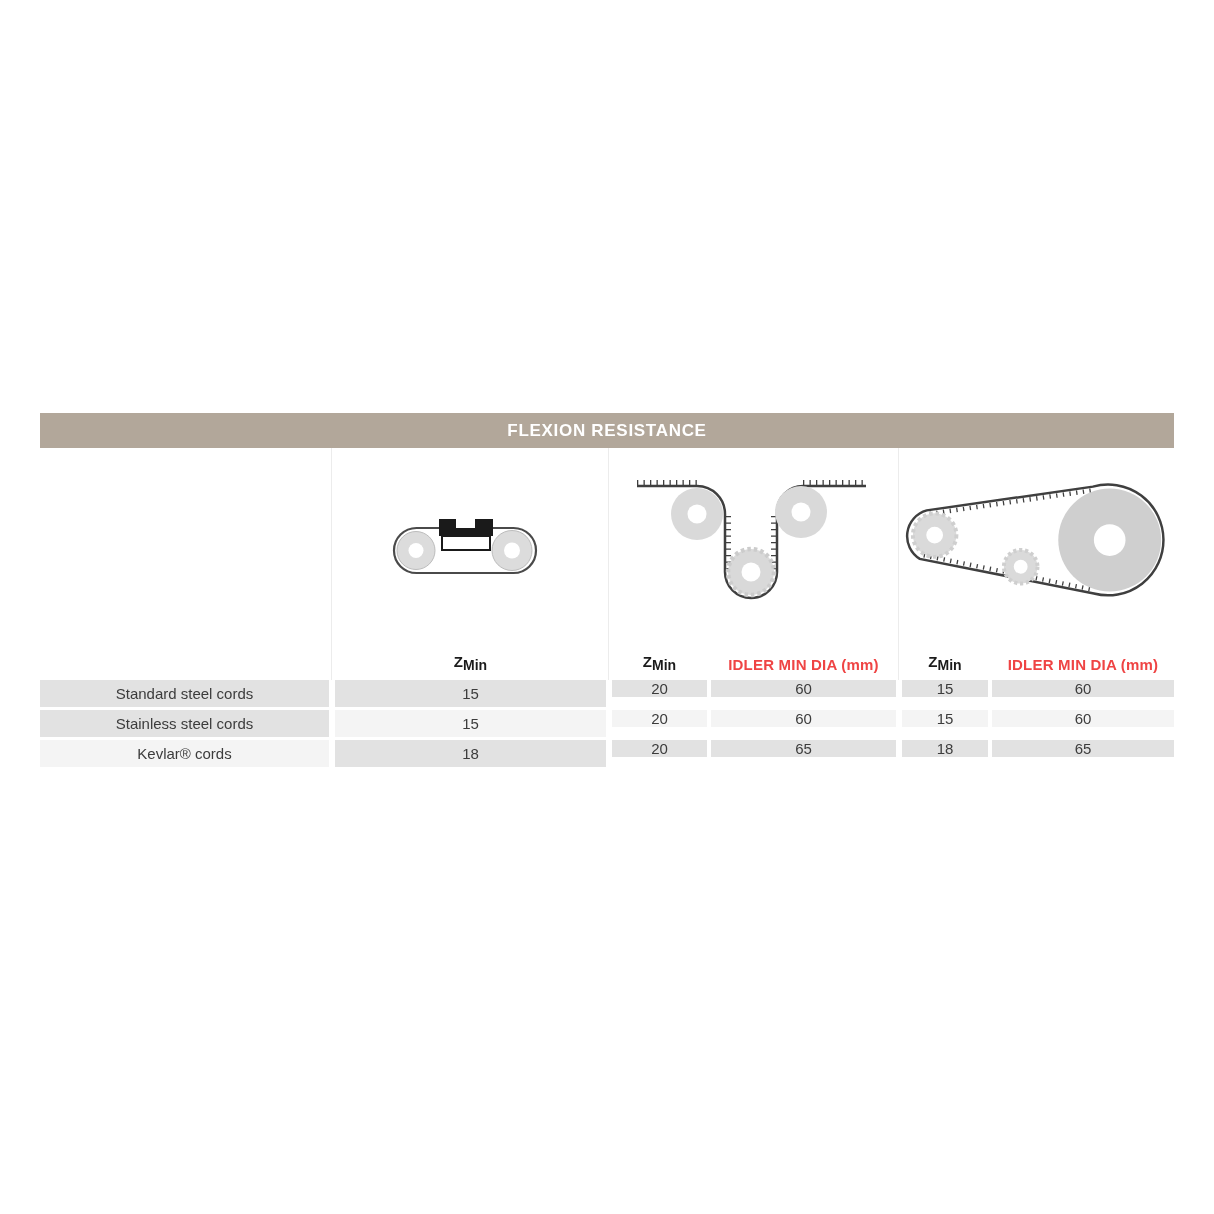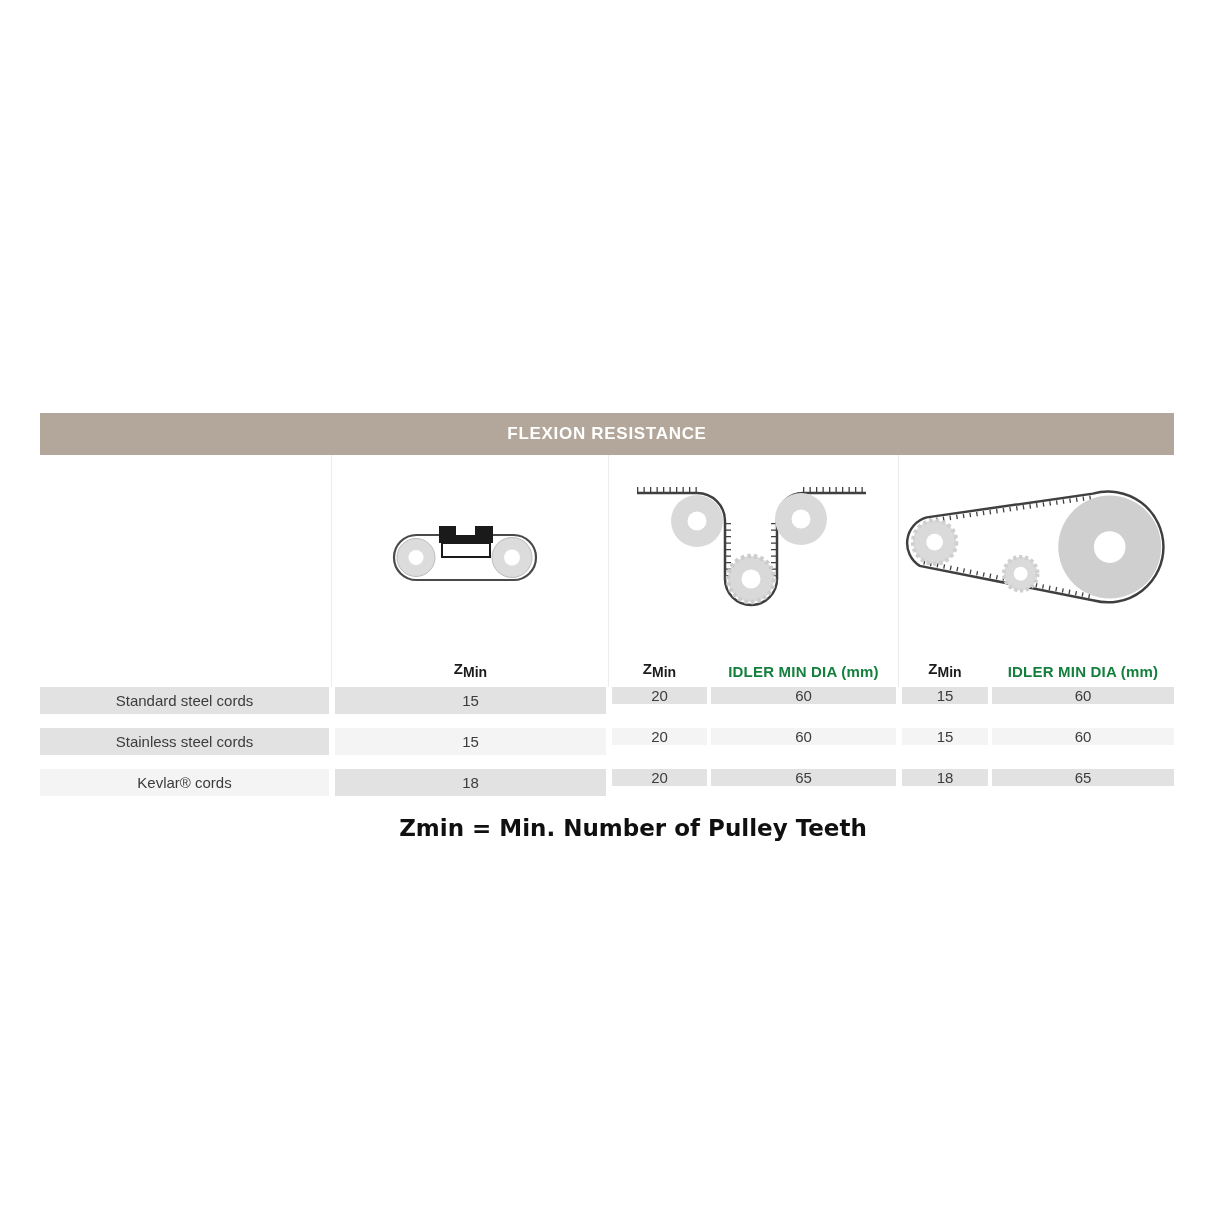--- a/index.html
+++ b/index.html
@@ -2,41 +2,41 @@
 <html><head>
 <meta charset="utf-8">
 <style>
   * { margin:0; padding:0; box-sizing:border-box; }
   html,body { width:1214px; height:1214px; background:#ffffff;
     font-family:"Liberation Sans", sans-serif; }
   .page { position:relative; width:1214px; height:1214px; background:#ffffff; overflow:hidden; }
 
   .flex-table { position:absolute; left:40px; top:413px; width:1134px; }
 
-  .titlebar { height:42px; background:#b2a79a; display:flex; align-items:center; justify-content:center; }
+  .titlebar { height:35px; background:#b2a79a; display:flex; align-items:center; justify-content:center; }
   .titlebar span { color:#ffffff; font-weight:bold; font-size:17px; letter-spacing:0.7px; }
 
   .body-grid { position:relative; display:grid;
     grid-template-columns:289px 271px 284px 272px; column-gap:6px; background:#ffffff; }
 
   .vline { position:absolute; top:0; width:1px; height:232px; background:#ececec; }
   .vl1 { left:291px; } .vl2 { left:568px; } .vl3 { left:858px; }
 
   .diagram-zone { height:191px; display:flex; justify-content:center; align-items:flex-start; overflow:hidden; }
   .header-zone { height:41px; display:flex; align-items:flex-end; justify-content:center; padding-bottom:7px; }
   .header-zone.split, .row.split { display:grid; column-gap:4px; padding-bottom:16px; }
   .c3split { grid-template-columns:95px 1fr; }
   .c4split { grid-template-columns:86px 1fr; }
   .header-zone.split { align-items:end; padding-bottom:7px; }
 
   .zmin { font-weight:bold; font-size:15px; color:#1b1b1b; text-align:center; white-space:nowrap; }
   .zmin sub { font-size:14px; font-weight:bold; vertical-align:-3px; }
-  .idler { font-weight:bold; font-size:15px; color:#15803d; text-align:center; white-space:nowrap; letter-spacing:0.2px; }
+  .idler { font-weight:bold; font-size:15px; color:#ef4444; text-align:center; white-space:nowrap; letter-spacing:0.2px; }
 
-  .rows { display:grid; grid-template-rows:27px 27px 27px; row-gap:14px; }
+  .rows { display:grid; grid-template-rows:27px 27px 27px; row-gap:3px; }
   .cell { background:#e2e2e2; display:flex; align-items:center; justify-content:center;
     font-size:15px; color:#3c3c3c; }
   .row { height:27px; }
   .row.light .cell { background:#f4f4f4; }
   .row.single .cell { width:100%; height:27px; }
 
   .caption { margin-top:19px; width:1134px; text-align:center; transform:translateX(26px);
     font-family:"DejaVu Sans", sans-serif; font-weight:bold; font-size:23px; color:#101010; }
 
   svg { display:block; }
@@ -162,15 +162,14 @@
             <div class="cell">60</div>
             </div>
           <div class="row split c4split">
             <div class="cell">18</div>
             <div class="cell">65</div>
             </div>
         </div>
       </section>
     </div>
 
-    <div class="caption">Zmin = Min. Number of Pulley Teeth</div>
   </div>
 </div>
 
 </body></html>

